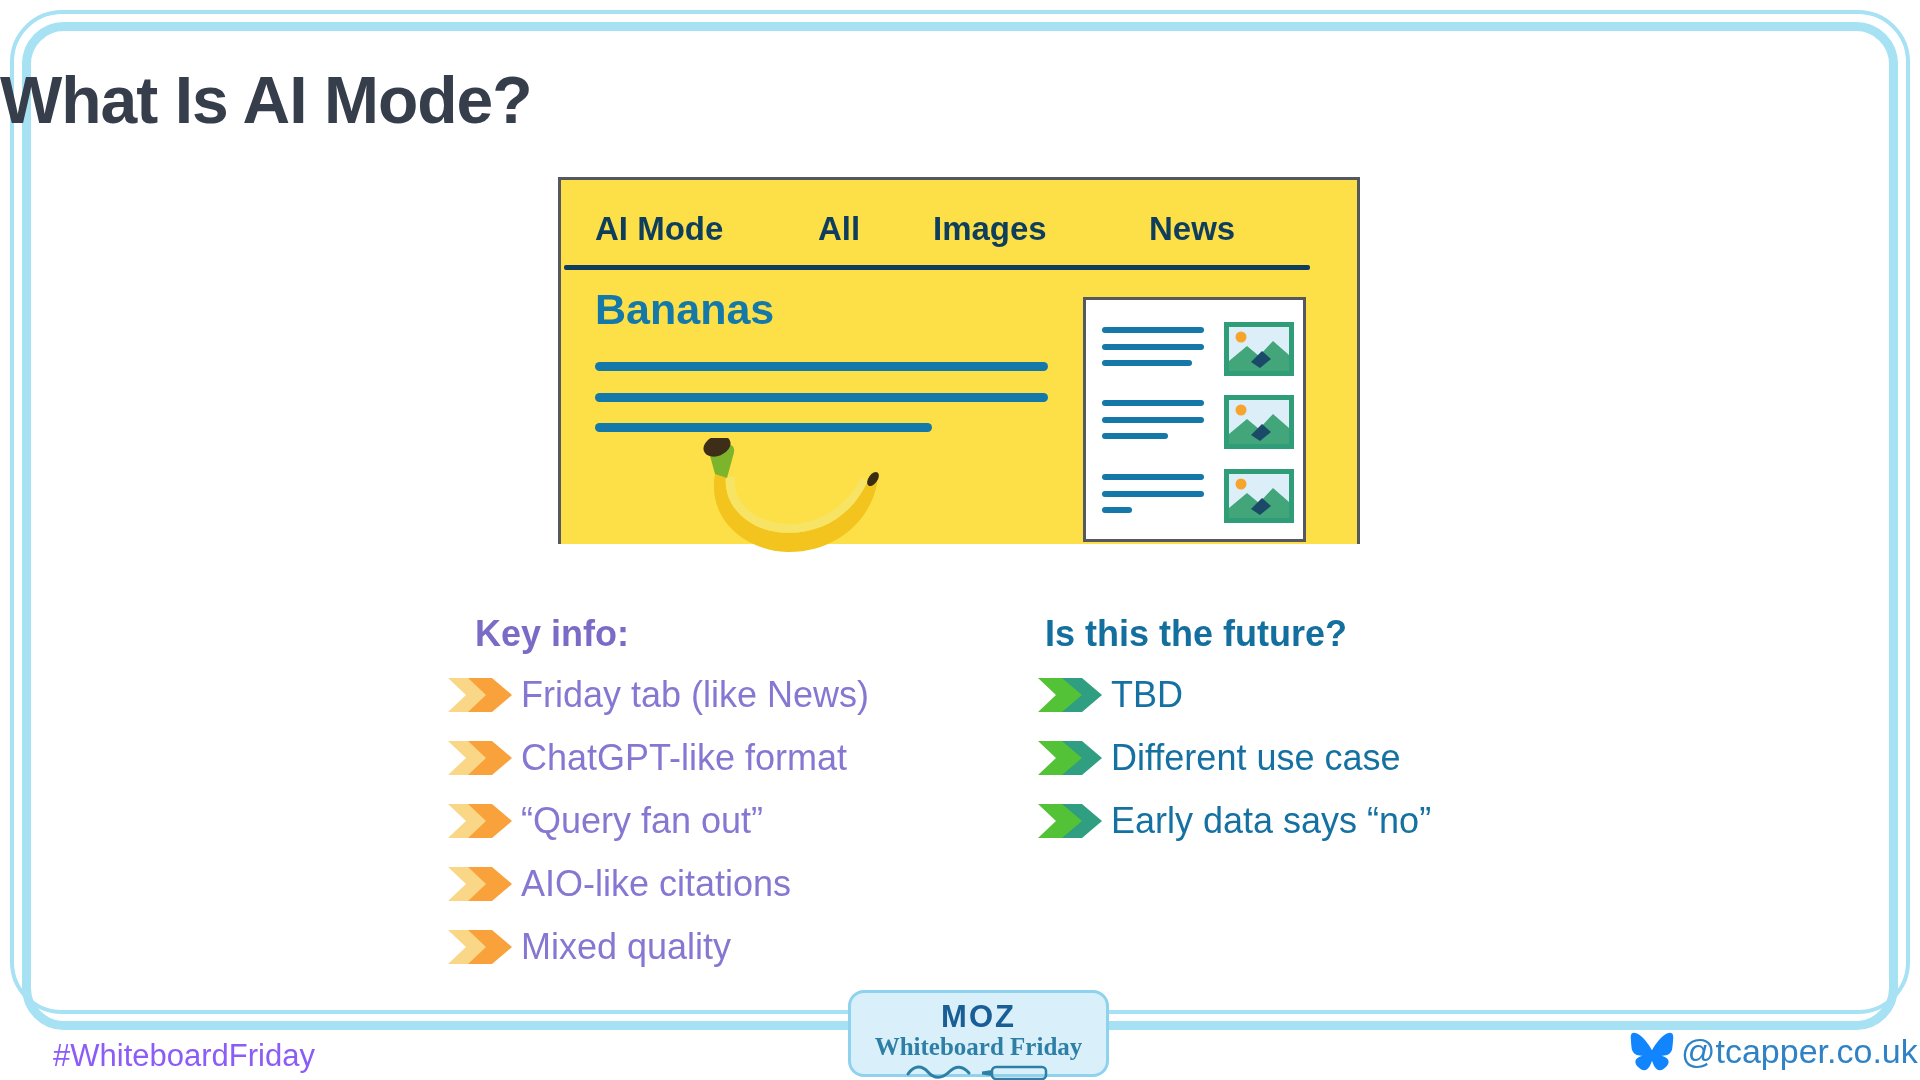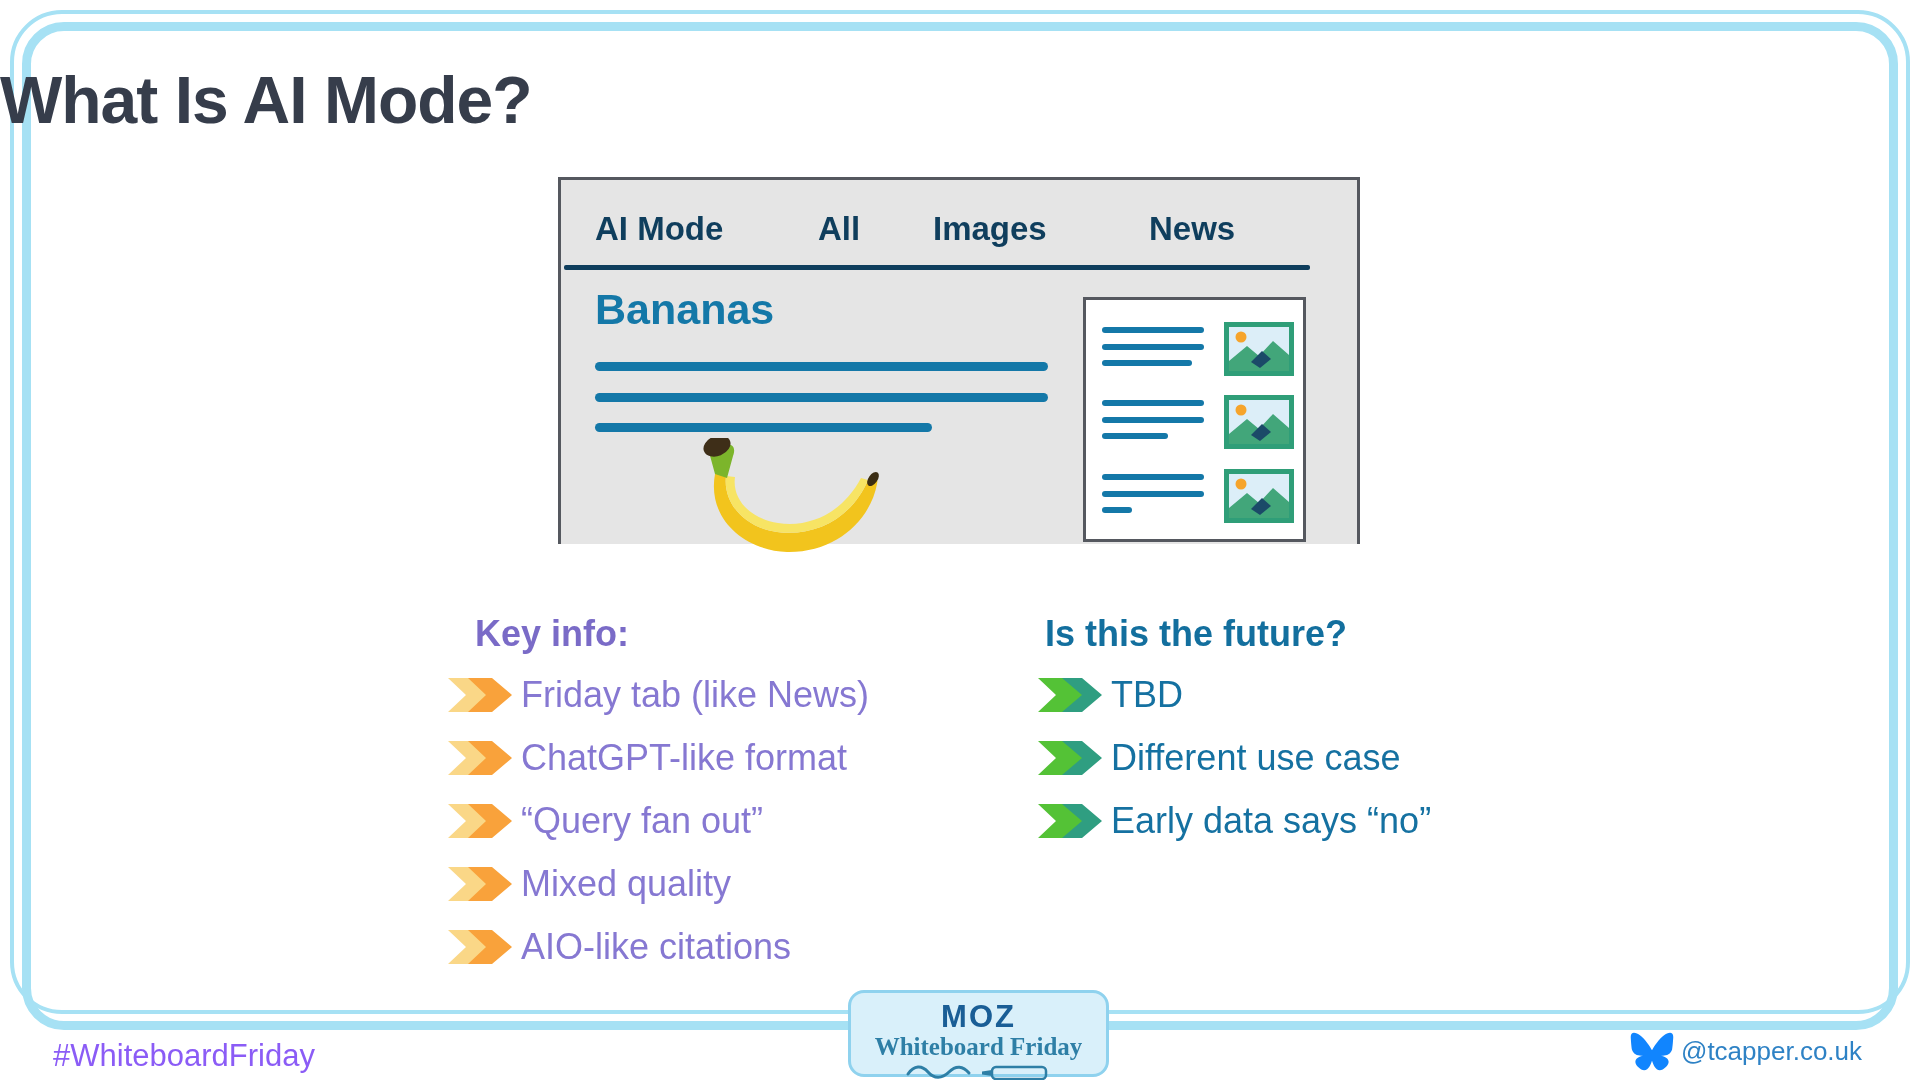--- a/index.html
+++ b/index.html
@@ -10,21 +10,21 @@
   .border-outer { position:absolute; left:10px; top:10px; width:1900px; height:1004px;
     border:4px solid #A6E1F4; border-radius:52px; }
   .border-inner { position:absolute; left:22px; top:22px; width:1876px; height:1008px;
     border:9px solid #A6E1F4; border-radius:42px; }
 
   .title { position:absolute; top:62px; left:0; width:100%; 
     font-size:66px; font-weight:800; color:#363D4B; letter-spacing:-1px; }
 
   
   .browser { position:absolute; left:558px; top:177px; width:802px; height:367px;
-    border:3px solid #55585F; border-bottom:none; background:#e5e5e5; }
+    border:3px solid #55585F; border-bottom:none; background:#fde047; }
   .tab { position:absolute; top:30px; font-size:33px; font-weight:700; color:#0F3E5D; white-space:nowrap; }
   .tab-ai   { left:34px; }
   .tab-all  { left:257px; }
   .tab-img  { left:372px; }
   .tab-news { left:588px; }
   .tab-underline { position:absolute; left:3px; top:85px; width:746px; height:5px; background:#0F3E5D; border-radius:2px; }
   .query { position:absolute; left:34px; top:105px; font-size:43px; font-weight:700; color:#1478A8; }
   .skline { position:absolute; height:9px; border-radius:5px; background:#1478A8; }
   .l1 { left:34px; top:182px; width:453px; }
   .l2 { left:34px; top:213px; width:453px; }
@@ -58,22 +58,22 @@
   .col-right .bullet { color:#1571A1; }
   .arrow { flex:0 0 auto; }
 
   
   .hashtag { position:absolute; left:53px; top:1038px; font-size:31px; color:#8b5cf6; }
   .badge { position:absolute; left:848px; top:990px; width:261px; height:87px; z-index:5;
     background:#D9F0FA; border:3px solid #8FD2EE; border-radius:16px; text-align:center; }
   .moz { font-size:31px; font-weight:800; color:#1A5E96; letter-spacing:2px; margin-top:6px; }
   .wbf { font-size:25px; font-weight:700; color:#2E7FA6; font-family:"Liberation Serif", serif; margin-top:-2px; }
   .scribble { margin-top:2px; }
-  .handle { position:absolute; left:1630px; top:1032px; display:flex; align-items:center; gap:7px;
-    font-size:26px; color:#2E82C5; z-index:5; }
+  .handle { position:absolute; left:1630px; top:1032px; display:flex; align-items:flex-end; gap:7px;
+    font-size:34px; color:#2E82C5; z-index:5; }
 </style>
 </head>
 <body>
 
 <div class="slide">
 
   <div class="border-outer"></div>
   <div class="border-inner"></div>
 
   <h1 class="title">What Is AI Mode?</h1>
@@ -168,28 +168,28 @@
           <path d="M0 0 L24 0 L44 17 L24 34 L0 34 L18 17 Z" fill="#FAD787"></path>
           <path d="M20 0 L44 0 L64 17 L44 34 L20 34 L38 17 Z" fill="#F9A23B"></path>
         </svg>
         <span>“Query fan out”</span>
       </div>
       <div class="bullet">
         <svg class="arrow" width="64" height="34" viewBox="0 0 64 34">
           <path d="M0 0 L24 0 L44 17 L24 34 L0 34 L18 17 Z" fill="#FAD787"></path>
           <path d="M20 0 L44 0 L64 17 L44 34 L20 34 L38 17 Z" fill="#F9A23B"></path>
         </svg>
+        <span>AIO-like citations</span>
+      </div>
+      <div class="bullet">
+        <svg class="arrow" width="64" height="34" viewBox="0 0 64 34">
+          <path d="M0 0 L24 0 L44 17 L24 34 L0 34 L18 17 Z" fill="#FAD787"></path>
+          <path d="M20 0 L44 0 L64 17 L44 34 L20 34 L38 17 Z" fill="#F9A23B"></path>
+        </svg>
         <span>Mixed quality</span>
-      </div>
-      <div class="bullet">
-        <svg class="arrow" width="64" height="34" viewBox="0 0 64 34">
-          <path d="M0 0 L24 0 L44 17 L24 34 L0 34 L18 17 Z" fill="#FAD787"></path>
-          <path d="M20 0 L44 0 L64 17 L44 34 L20 34 L38 17 Z" fill="#F9A23B"></path>
-        </svg>
-        <span>AIO-like citations</span>
       </div>
     </div>
   </div>
 
   <div class="col col-right">
     <div class="col-heading">Is this the future?</div>
     <div class="bullets">
       <div class="bullet">
         <svg class="arrow" width="64" height="34" viewBox="0 0 64 34">
           <path d="M20 0 L44 0 L64 17 L44 34 L20 34 L38 17 Z" fill="#2F9E81"></path>

